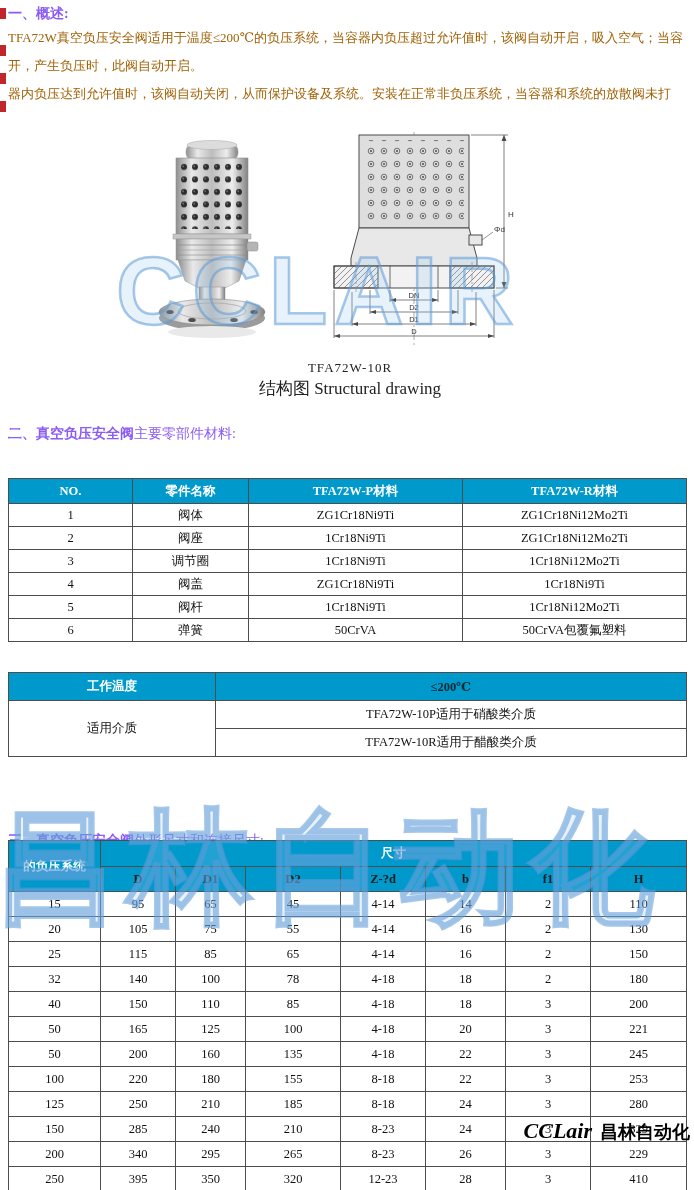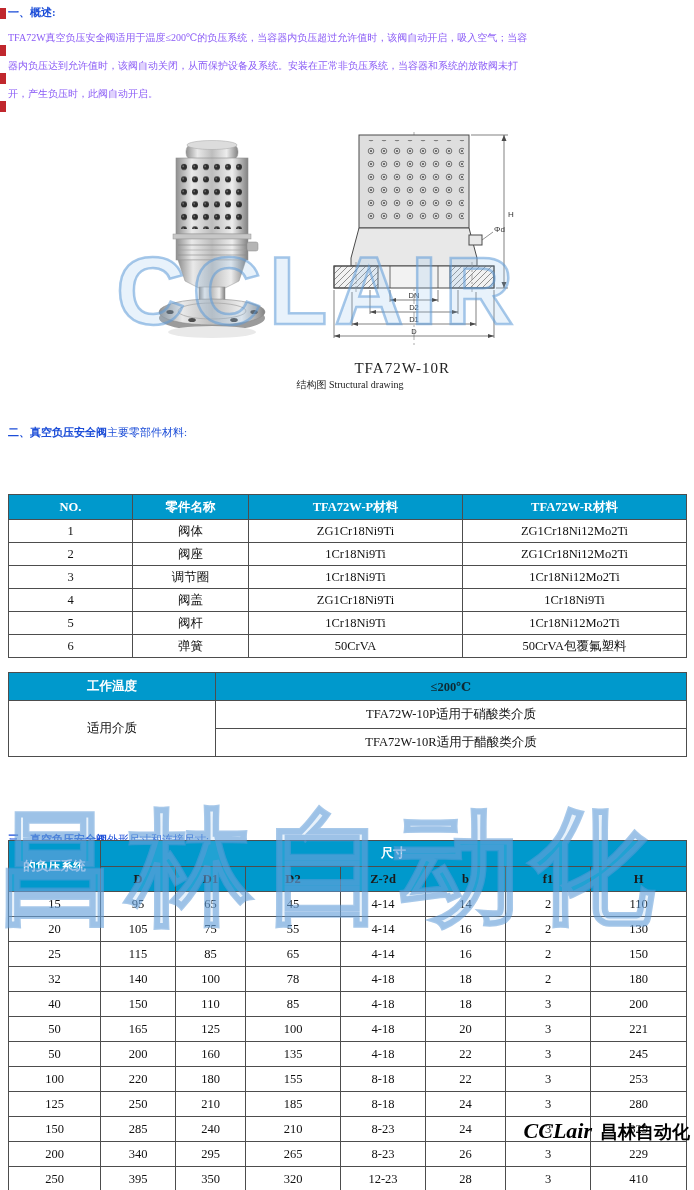--- a/index.html
+++ b/index.html
@@ -2,42 +2,42 @@
 <html><head>
 <meta charset="utf-8">
 <style>
   html,body{margin:0;padding:0;}
   body{
     width:694px;height:1190px;position:relative;overflow:hidden;background:#fff;
     font-family:"Liberation Serif","DejaVu Serif",serif;color:#111;
   }
   .b{font-weight:bold;}
   
-  .sec-title{position:absolute;left:8px;font-size:11px;color:#1d4ed8;white-space:nowrap;}
+  .sec-title{position:absolute;left:8px;font-size:14px;color:#8b5cf6;white-space:nowrap;}
   #sec1-title{top:5px;font-weight:bold;}
   #sec2-title{top:425px;}
   #sec3-title{top:798px;margin-top:34px;}
   
   .redmark{position:absolute;left:0;width:6px;height:11px;background:#C0272D;}
   
-  #para{position:absolute;left:8px;top:24px;width:684px;font-size:10px;line-height:28px;color:#8b5cf6;}
+  #para{position:absolute;left:8px;top:24px;width:684px;font-size:13px;line-height:28px;color:#a16207;}
   #para .pline{white-space:nowrap;overflow:hidden;}
   
   #figure{position:absolute;left:138px;top:132px;width:430px;height:266px;}
   #photo{position:absolute;left:8px;top:4px;}
   #drawing{position:absolute;left:188px;top:0;}
   #figcap{position:absolute;left:112px;top:228px;width:200px;text-align:center;color:#222;}
-  #figcap .cap1{font-size:15px;letter-spacing:1px;text-align:right;}
-  #figcap .cap2{font-size:10px;margin-top:1px;}
+  #figcap .cap1{font-size:13px;letter-spacing:1px;}
+  #figcap .cap2{font-size:17px;margin-top:1px;}
   
   table{border-collapse:collapse;table-layout:fixed;position:absolute;left:8px;width:678px;background:#fff;}
   td,th{border:1px solid #4D4D4D;text-align:center;vertical-align:middle;font-size:12.5px;
         padding:0;color:#111;font-weight:normal;overflow:hidden;white-space:nowrap;}
   tr.bluehead th, td.bluehead{background:#0099CC;color:#fff;font-weight:bold;}
-  #table1{top:494px;border-radius:20px;}
+  #table1{top:478px;border-radius:20px;}
   #table1 thead tr{height:25px;}
   #table1 tbody tr{height:23px;}
   #table2{top:672px;}
   #table2 tr{height:28px;}
   #table2 td.dark{color:#0e2a33;font-weight:bold;}
   #table3{top:840px;}
   #table3 thead tr.h1{height:26px;}
   #table3 thead tr.sub{height:25px;}
   #table3 thead tr.sub th{color:#1b1b1b;font-weight:bold;background:#0099CC;}
   #table3 tbody tr{height:25px;}
@@ -59,22 +59,22 @@
 <div class="redmark" style="top:8px"></div>
 <div class="redmark" style="top:45px"></div>
 <div class="redmark" style="top:73px"></div>
 <div class="redmark" style="top:101px"></div>
 
 <div id="sec1-title" class="sec-title">
   <span class="b">一、概述:</span>
 </div>
 <div id="para">
   <div class="pline">TFA72W真空负压安全阀适用于温度≤200℃的负压系统，当容器内负压超过允许值时，该阀自动开启，吸入空气；当容</div>
+  <div class="pline">开，产生负压时，此阀自动开启。</div>
   <div class="pline">器内负压达到允许值时，该阀自动关闭，从而保护设备及系统。安装在正常非负压系统，当容器和系统的放散阀未打</div>
-  <div class="pline">开，产生负压时，此阀自动开启。</div>
 </div>
 
 <div id="figure">
 
   <svg id="photo" width="150" height="210" viewBox="0 0 150 210">
     <defs>
       <linearGradient id="steelA" x1="0" y1="0" x2="1" y2="0">
         <stop offset="0" stop-color="#8f8f8f"></stop>
           <stop offset="0.22" stop-color="#e9e9e9"></stop>
         <stop offset="0.5" stop-color="#bdbdbd"></stop>

